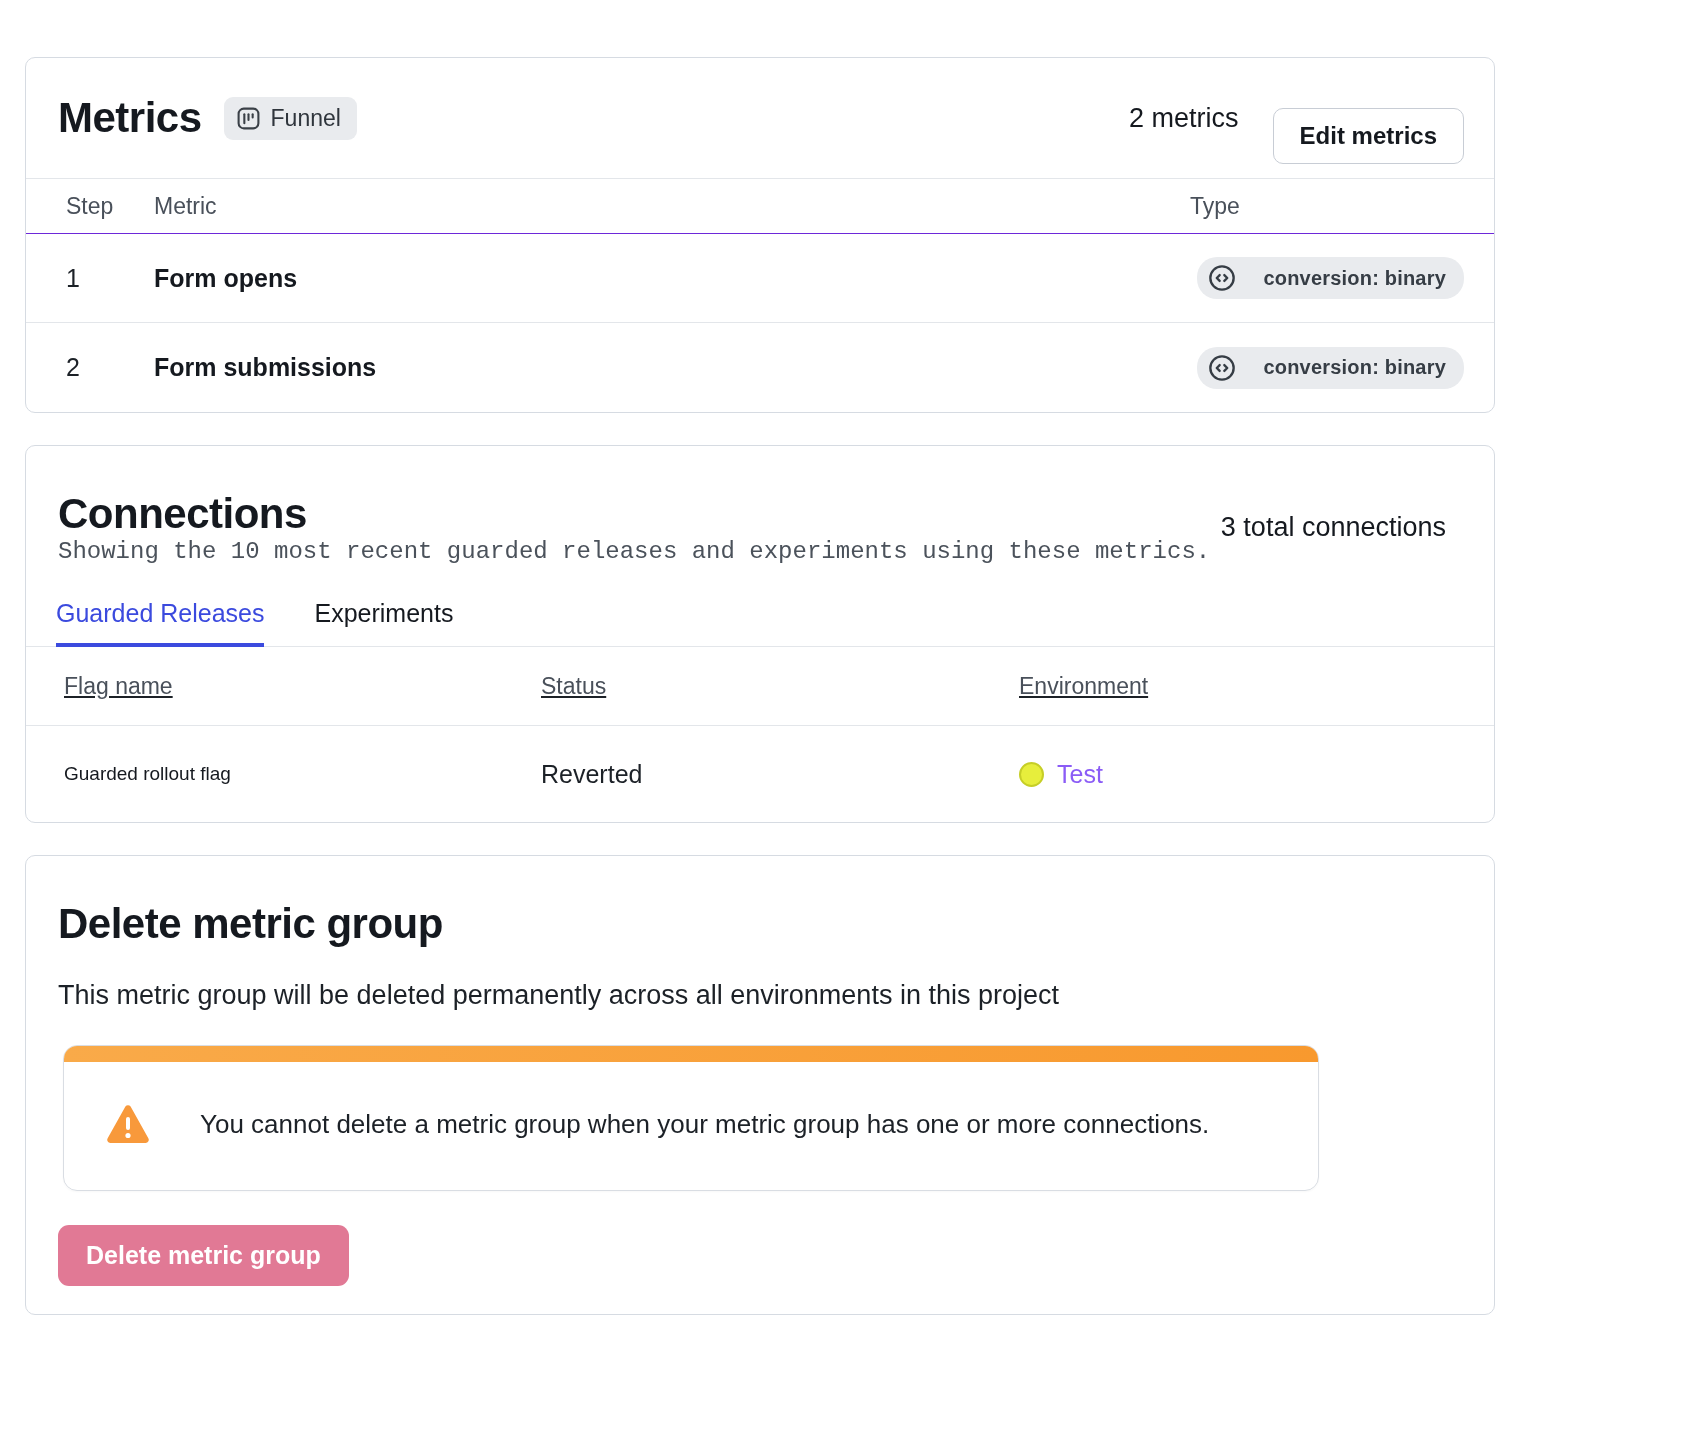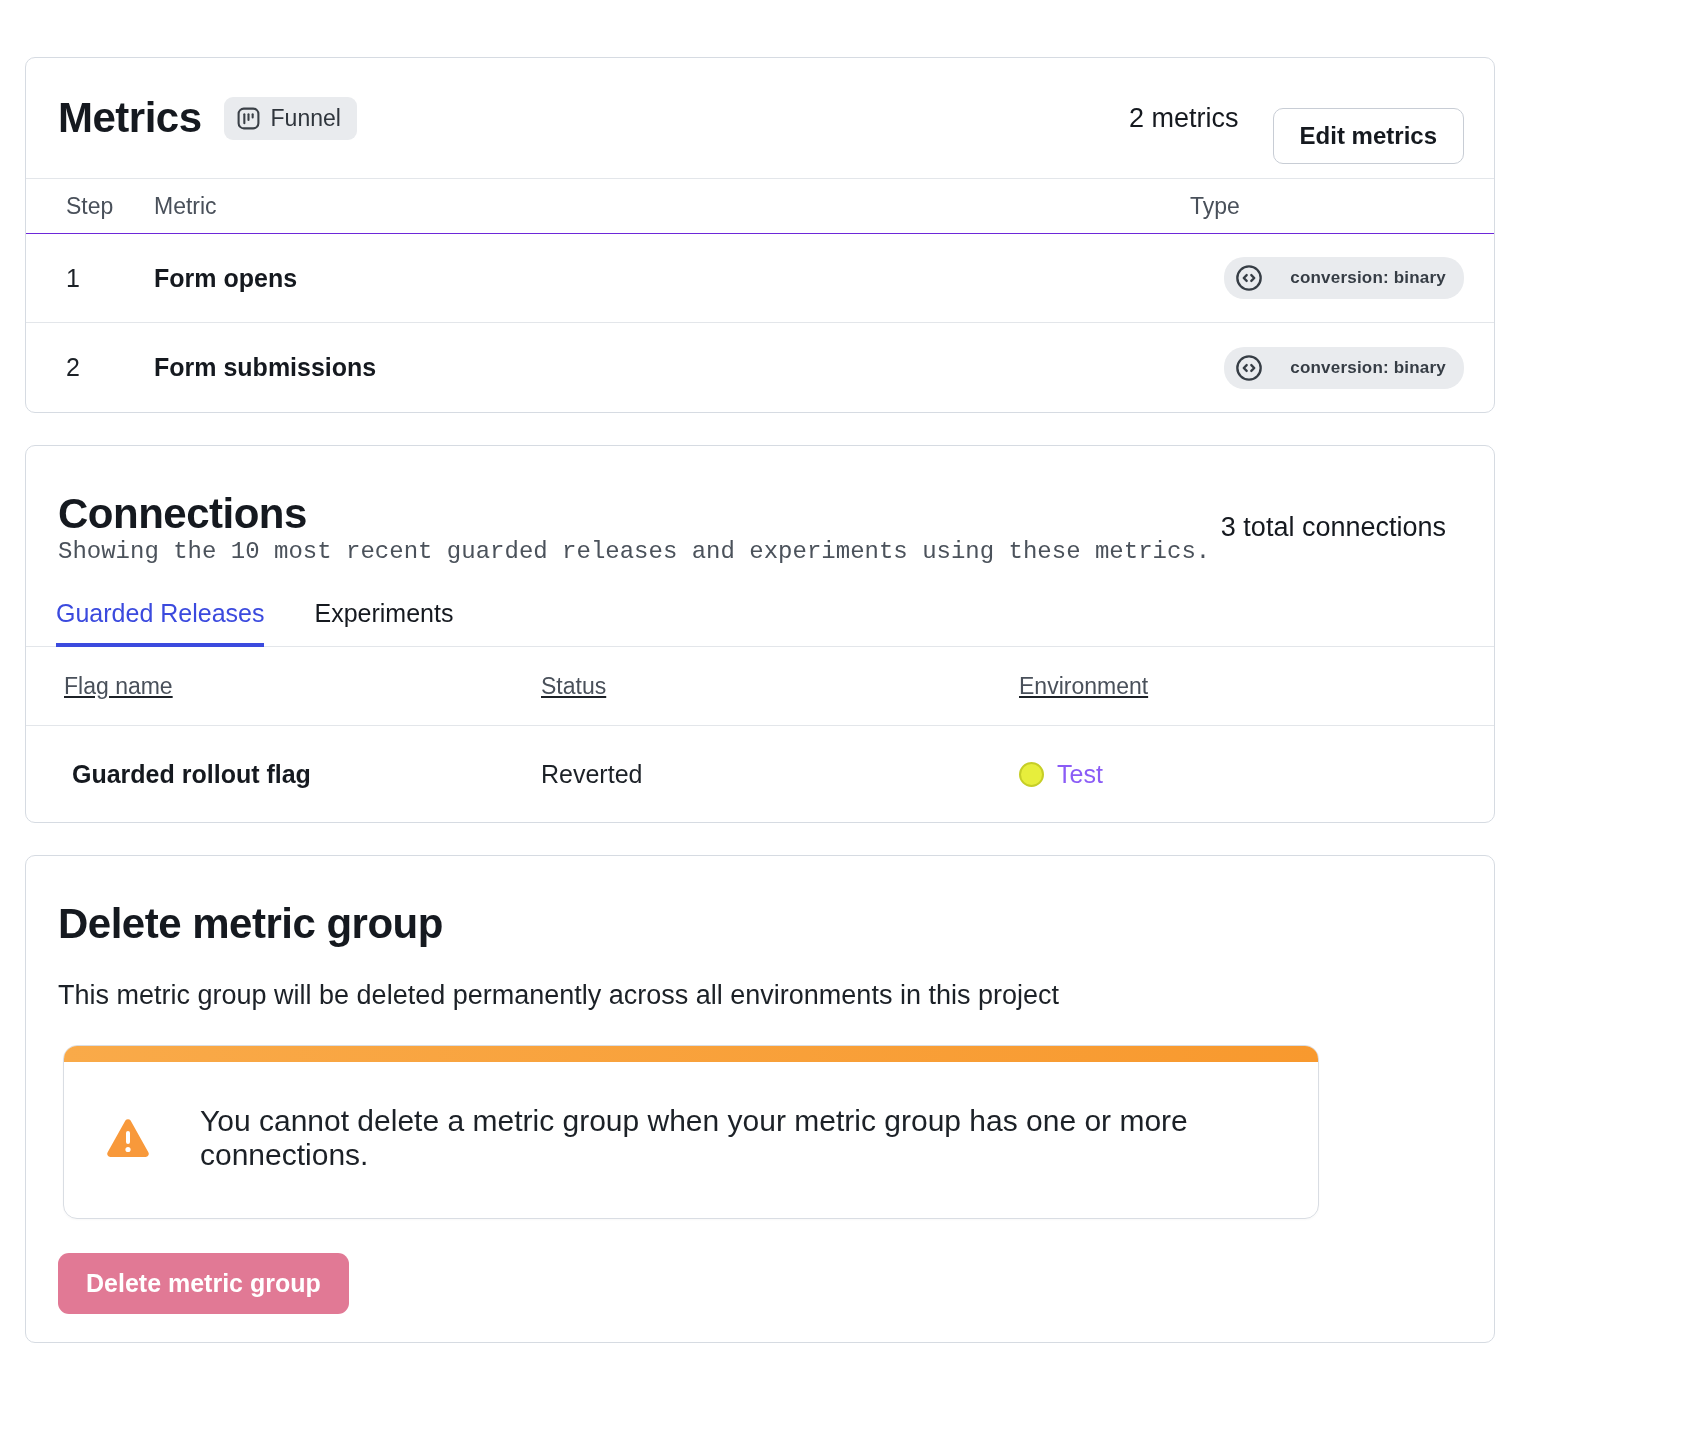--- a/index.html
+++ b/index.html
@@ -33,52 +33,52 @@
   .m-head { height:56px; border-top:1px solid #e3e6ea; border-bottom:1px solid #6d28d9; }
   .m-row { height:89px; border-bottom:1px solid #e3e6ea; }
   .m-row:last-child { border-bottom:none; }
   .th { font-size:23px; color:#49505a; }
   .th-type { padding-left:26px; }
   .cell-step { font-size:25px; color:#1c2127; }
   .cell-metric { font-size:25px; font-weight:700; color:#15191f; }
   .type-badge {
     display:inline-flex; align-items:center; gap:27px; justify-self:end;
     background:#e9ebee; border-radius:20px; padding:7px 18px 7px 11px;
-    font-size:17px; font-weight:600; color:#363d45; letter-spacing:0.2px;
+    font-size:20px; font-weight:600; color:#363d45; letter-spacing:0.2px;
   }
 
   
   .conn-top { display:flex; align-items:flex-start; padding:44px 48px 0 32px; }
   .conn-title-block { }
   .conn-subtitle { font-size:24px; color:#4b525b;font-family:Liberation Mono, monospace; }
   .conn-total { margin-left:auto; margin-top:22px; font-size:27px; color:#15191f; white-space:nowrap; }
   .tabs { display:flex; gap:50px; padding:34px 0 0 30px; border-bottom:1px solid #e3e6ea; }
   .tab { font-size:25px; padding-bottom:15px; cursor:pointer; border-bottom:4px solid transparent; margin-bottom:-1px; }
   .tab.active { color:#3b4ade; font-weight:500; border-bottom-color:#3b4ade; }
   .tab.inactive { color:#15191f; }
 
   .c-grid { display:grid; grid-template-columns:477px 478px 1fr; align-items:center; padding:0 30px 0 38px; }
   .c-head { height:78px;text-decoration:underline; }
   .c-row { height:97px; border-top:1px solid #e3e6ea; }
-  .cell-flag { font-size:25px; font-weight:700; color:#15191f;margin-left:8px; }
+  .cell-flag { font-size:19px; font-weight:400; color:#15191f; }
   .cell-status { font-size:25px; color:#1c2127; }
   .cell-env { display:flex; align-items:center; gap:13px; font-size:25px; color:#8b5cf6; }
   .env-dot { width:25px; height:25px; border-radius:50%; background:#e7ee3c; border:2px solid #c6ce27; }
 
   
   .del-body { padding:44px 32px 0 32px; }
   .del-desc { margin-top:32px; font-size:27px; color:#1c2127; }
   .warning-box {
     margin:34px 143px 0 5px;
     border:1px solid #d9dde3; border-radius:14px; overflow:hidden;
     box-shadow:0 1px 2px rgba(0,0,0,0.03);
   }
   .warning-bar { height:16px; background:linear-gradient(to right,#f9aa49,#f8992e); }
   .warning-content { display:flex; align-items:center; gap:50px; padding:42px 40px 46px 42px; }
-  .warning-text { font-size:30px; color:#1c2127; }
+  .warning-text { font-size:26px; color:#1c2127; }
   .btn-danger {
     margin:34px 0 28px 0;
     background:#e17995; border:none; border-radius:11px;
     padding:16px 28px; font-size:25px; font-weight:700; color:#ffffff;
     font-family:"Liberation Sans", sans-serif; cursor:pointer;
   }
   svg { display:block; }
 </style>
 </head>
 <body>

